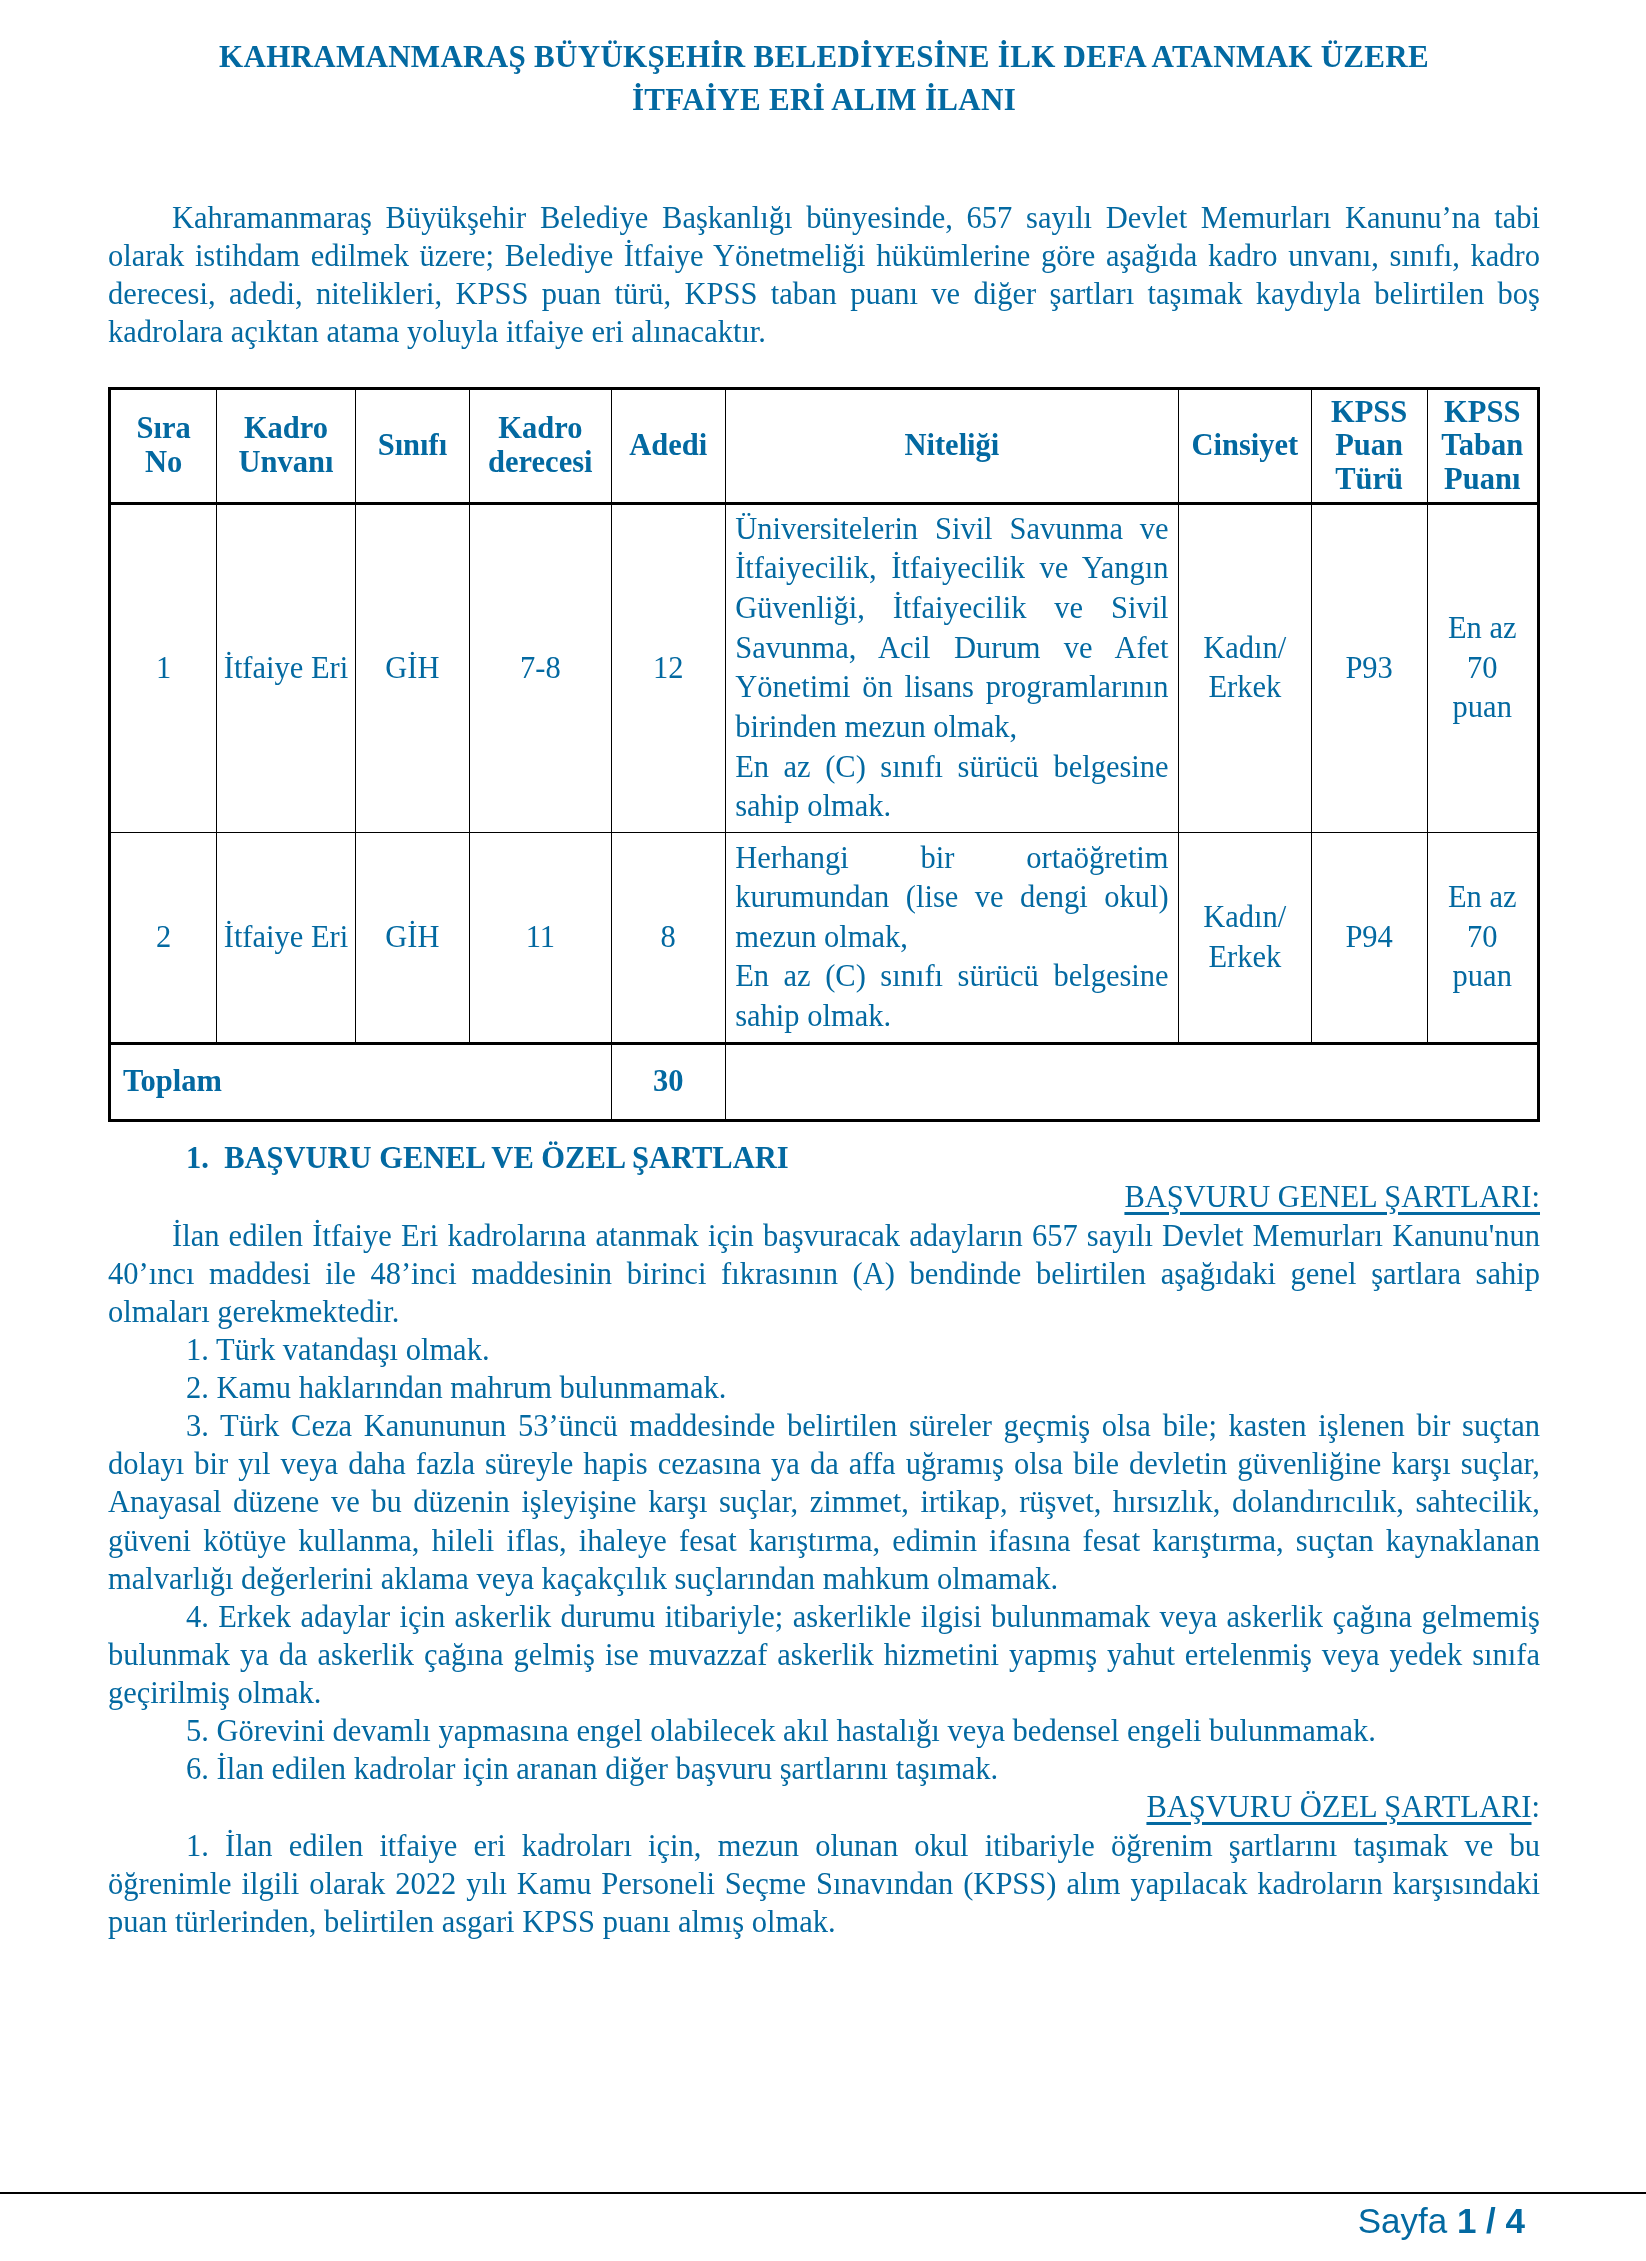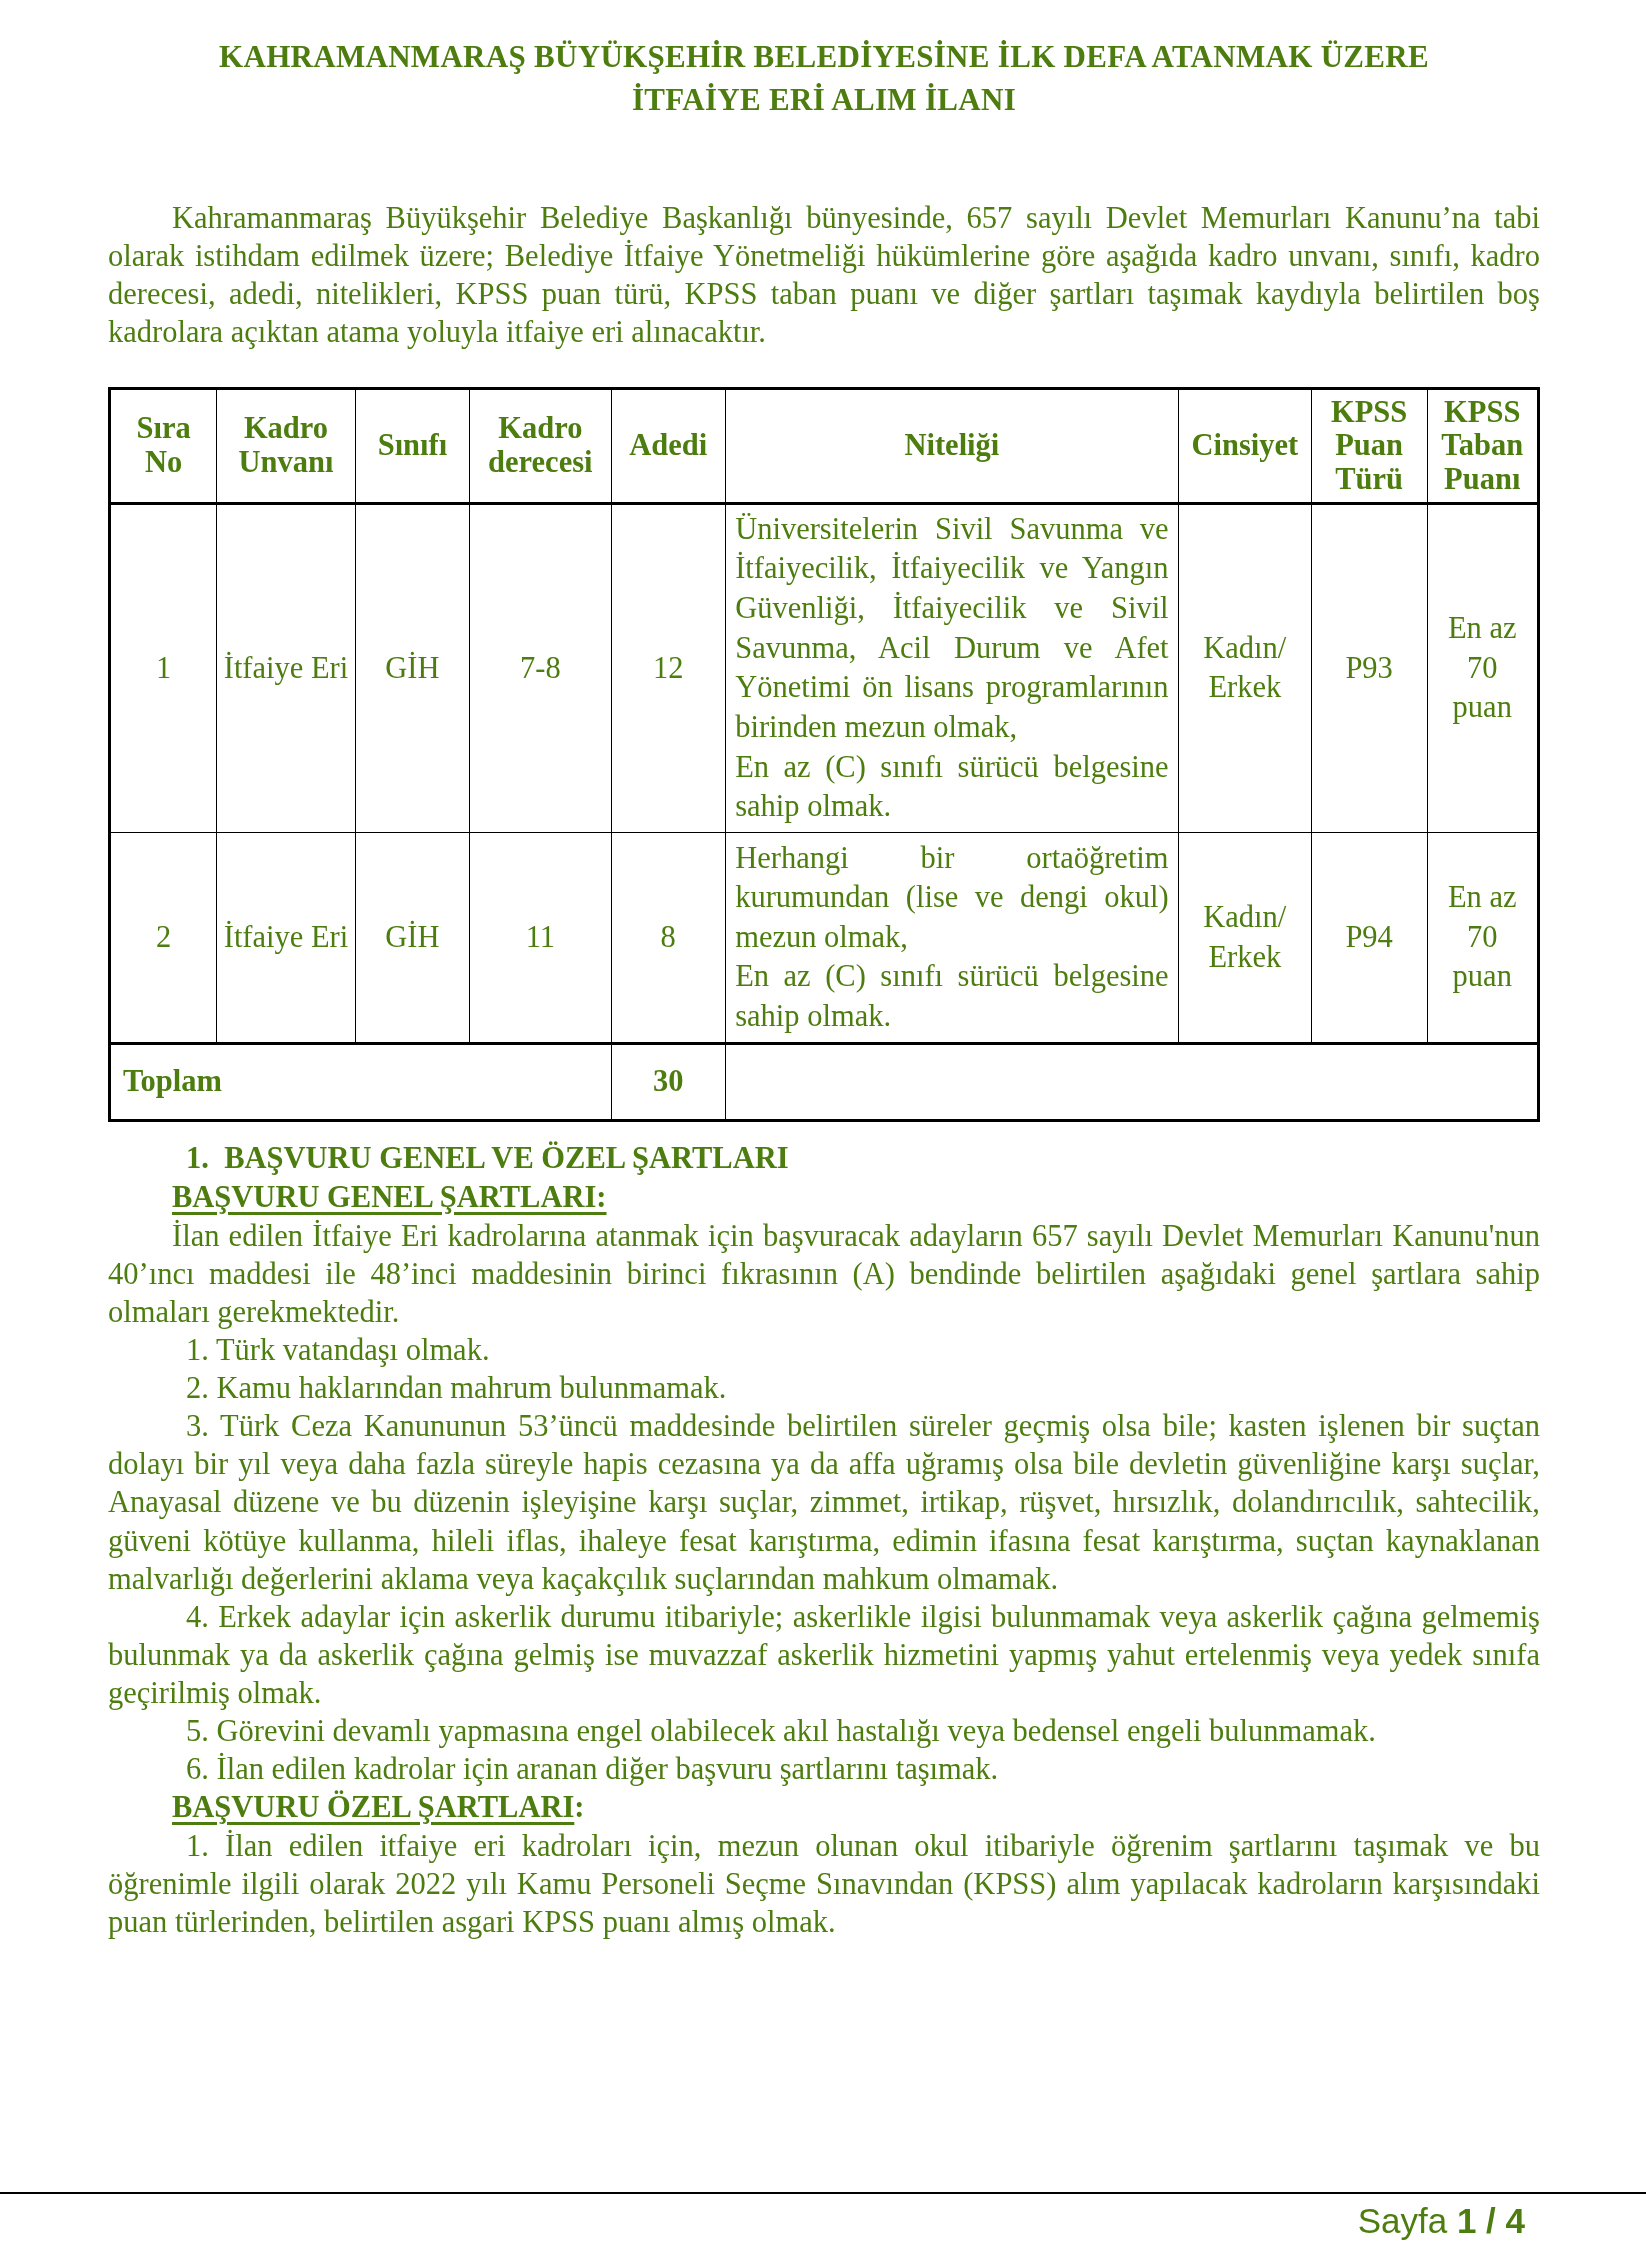--- a/index.html
+++ b/index.html
@@ -1,21 +1,21 @@
 <!DOCTYPE html>
 <html lang="tr" style="font-size:10.6px"><head>
 <meta charset="utf-8">
 <style>
   html, body { margin: 0; padding: 0; background: #ffffff; }
   .page {
     position: relative;
     width: 1646px;
     height: 2261px;
     background: #ffffff;
-    color: #4d7c0f;
+    color: #0369a1;
     font-family: "Liberation Serif", "DejaVu Serif", serif;
     font-size: 30.5px;
     overflow: hidden;
   }
   .content { padding: 35px 106px 0 108px; }
 
   .title {
     margin: 0 0 77px 0;
     font-size: 31px;
     font-weight: 700;
@@ -35,24 +35,24 @@
 
   .heading1 {
     margin: 17px 0 0 0;
     font-weight: 700;
     text-indent: 78px;
     line-height: 1.27;
     text-align: left;
   }
   .subheading {
     margin: 0;
-    font-weight: 700;
+    font-weight: 400;
     text-indent: 64px;
     line-height: 1.27;
-    text-align: left;
+    text-align: right;
   }
   .u-line {
     text-decoration: underline;
     text-decoration-thickness: 2.7px;
     text-underline-offset: 4.6px;
   }
 
   table.positions {
     width: 100%;
     border-collapse: collapse;

